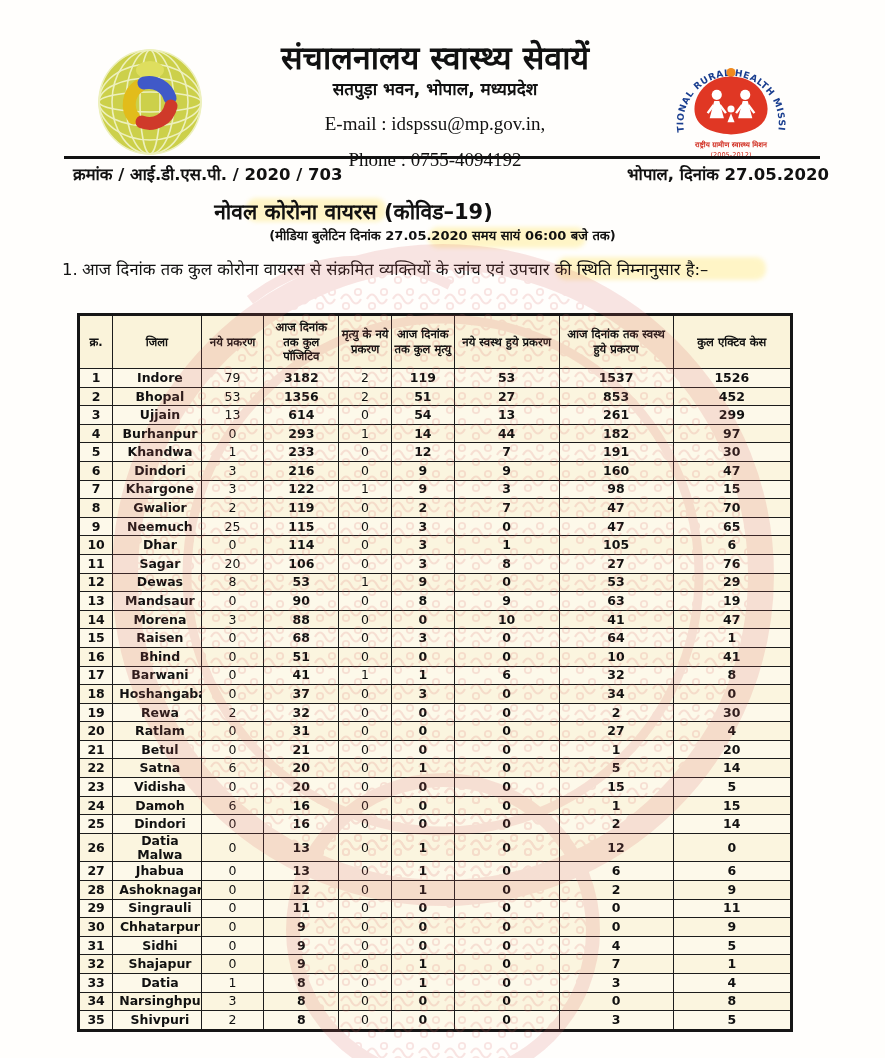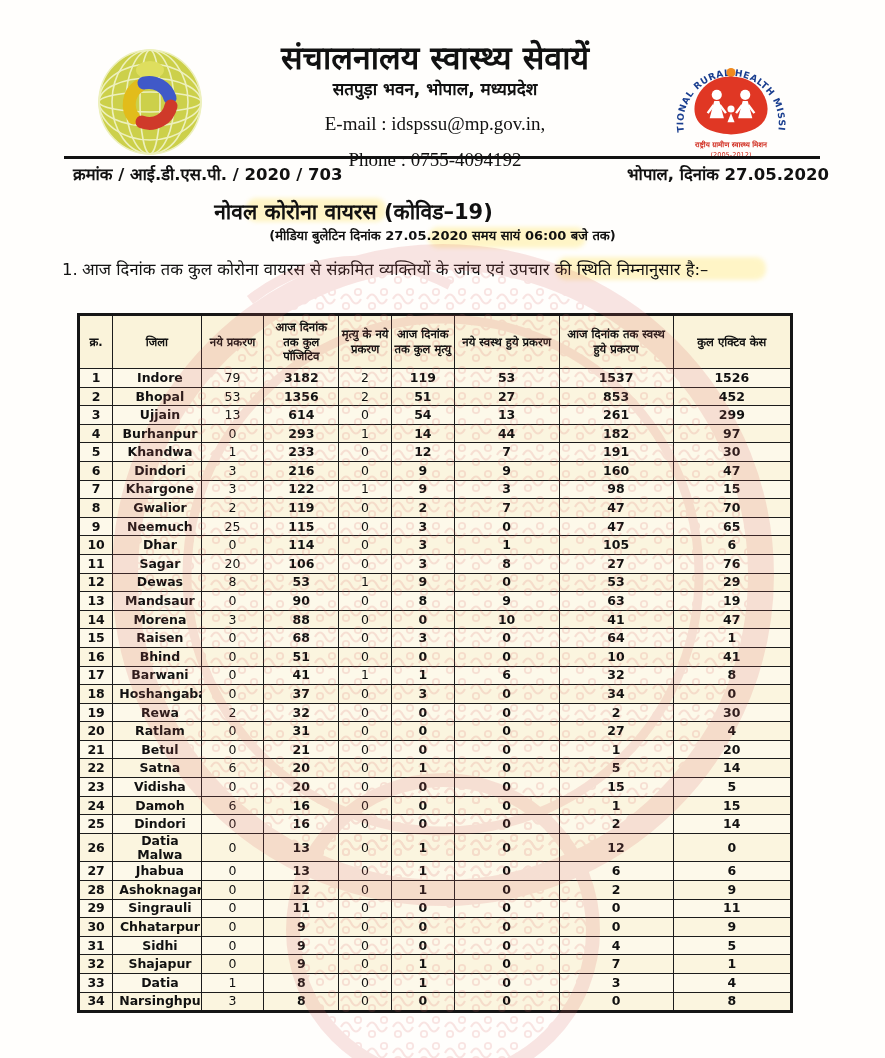--- a/index.html
+++ b/index.html
@@ -514,20 +514,31 @@
         <td class="b sno">34</td>
         <td class="b left">Narsinghpur</td>
         <td>3</td>
         <td class="b">8</td>
         <td>0</td>
         <td class="b">0</td>
         <td class="b">0</td>
         <td class="b">0</td>
         <td class="b">8</td>
       </tr>
+      <tr>
+        <td class="b sno">35</td>
+        <td class="b left">Shivpuri</td>
+        <td>2</td>
+        <td class="b">8</td>
+        <td>0</td>
+        <td class="b">0</td>
+        <td class="b">0</td>
+        <td class="b">3</td>
+        <td class="b">5</td>
+      </tr>
     </tbody>
 </table>
 
 <svg class="watermark" width="885" height="1058" viewBox="0 0 885 1058" aria-hidden="true">
   <defs>
     <pattern id="wmcurl" width="26" height="26" patternUnits="userSpaceOnUse">
       <path d="M3 13 q5 -9 10 0 t10 0" fill="none" stroke="#d86060" stroke-width="2.2"></path>
       <circle cx="8" cy="20" r="3.2" fill="none" stroke="#d86060" stroke-width="1.8"></circle>
       <circle cx="20" cy="6" r="3.2" fill="none" stroke="#d86060" stroke-width="1.8"></circle>
     </pattern>

